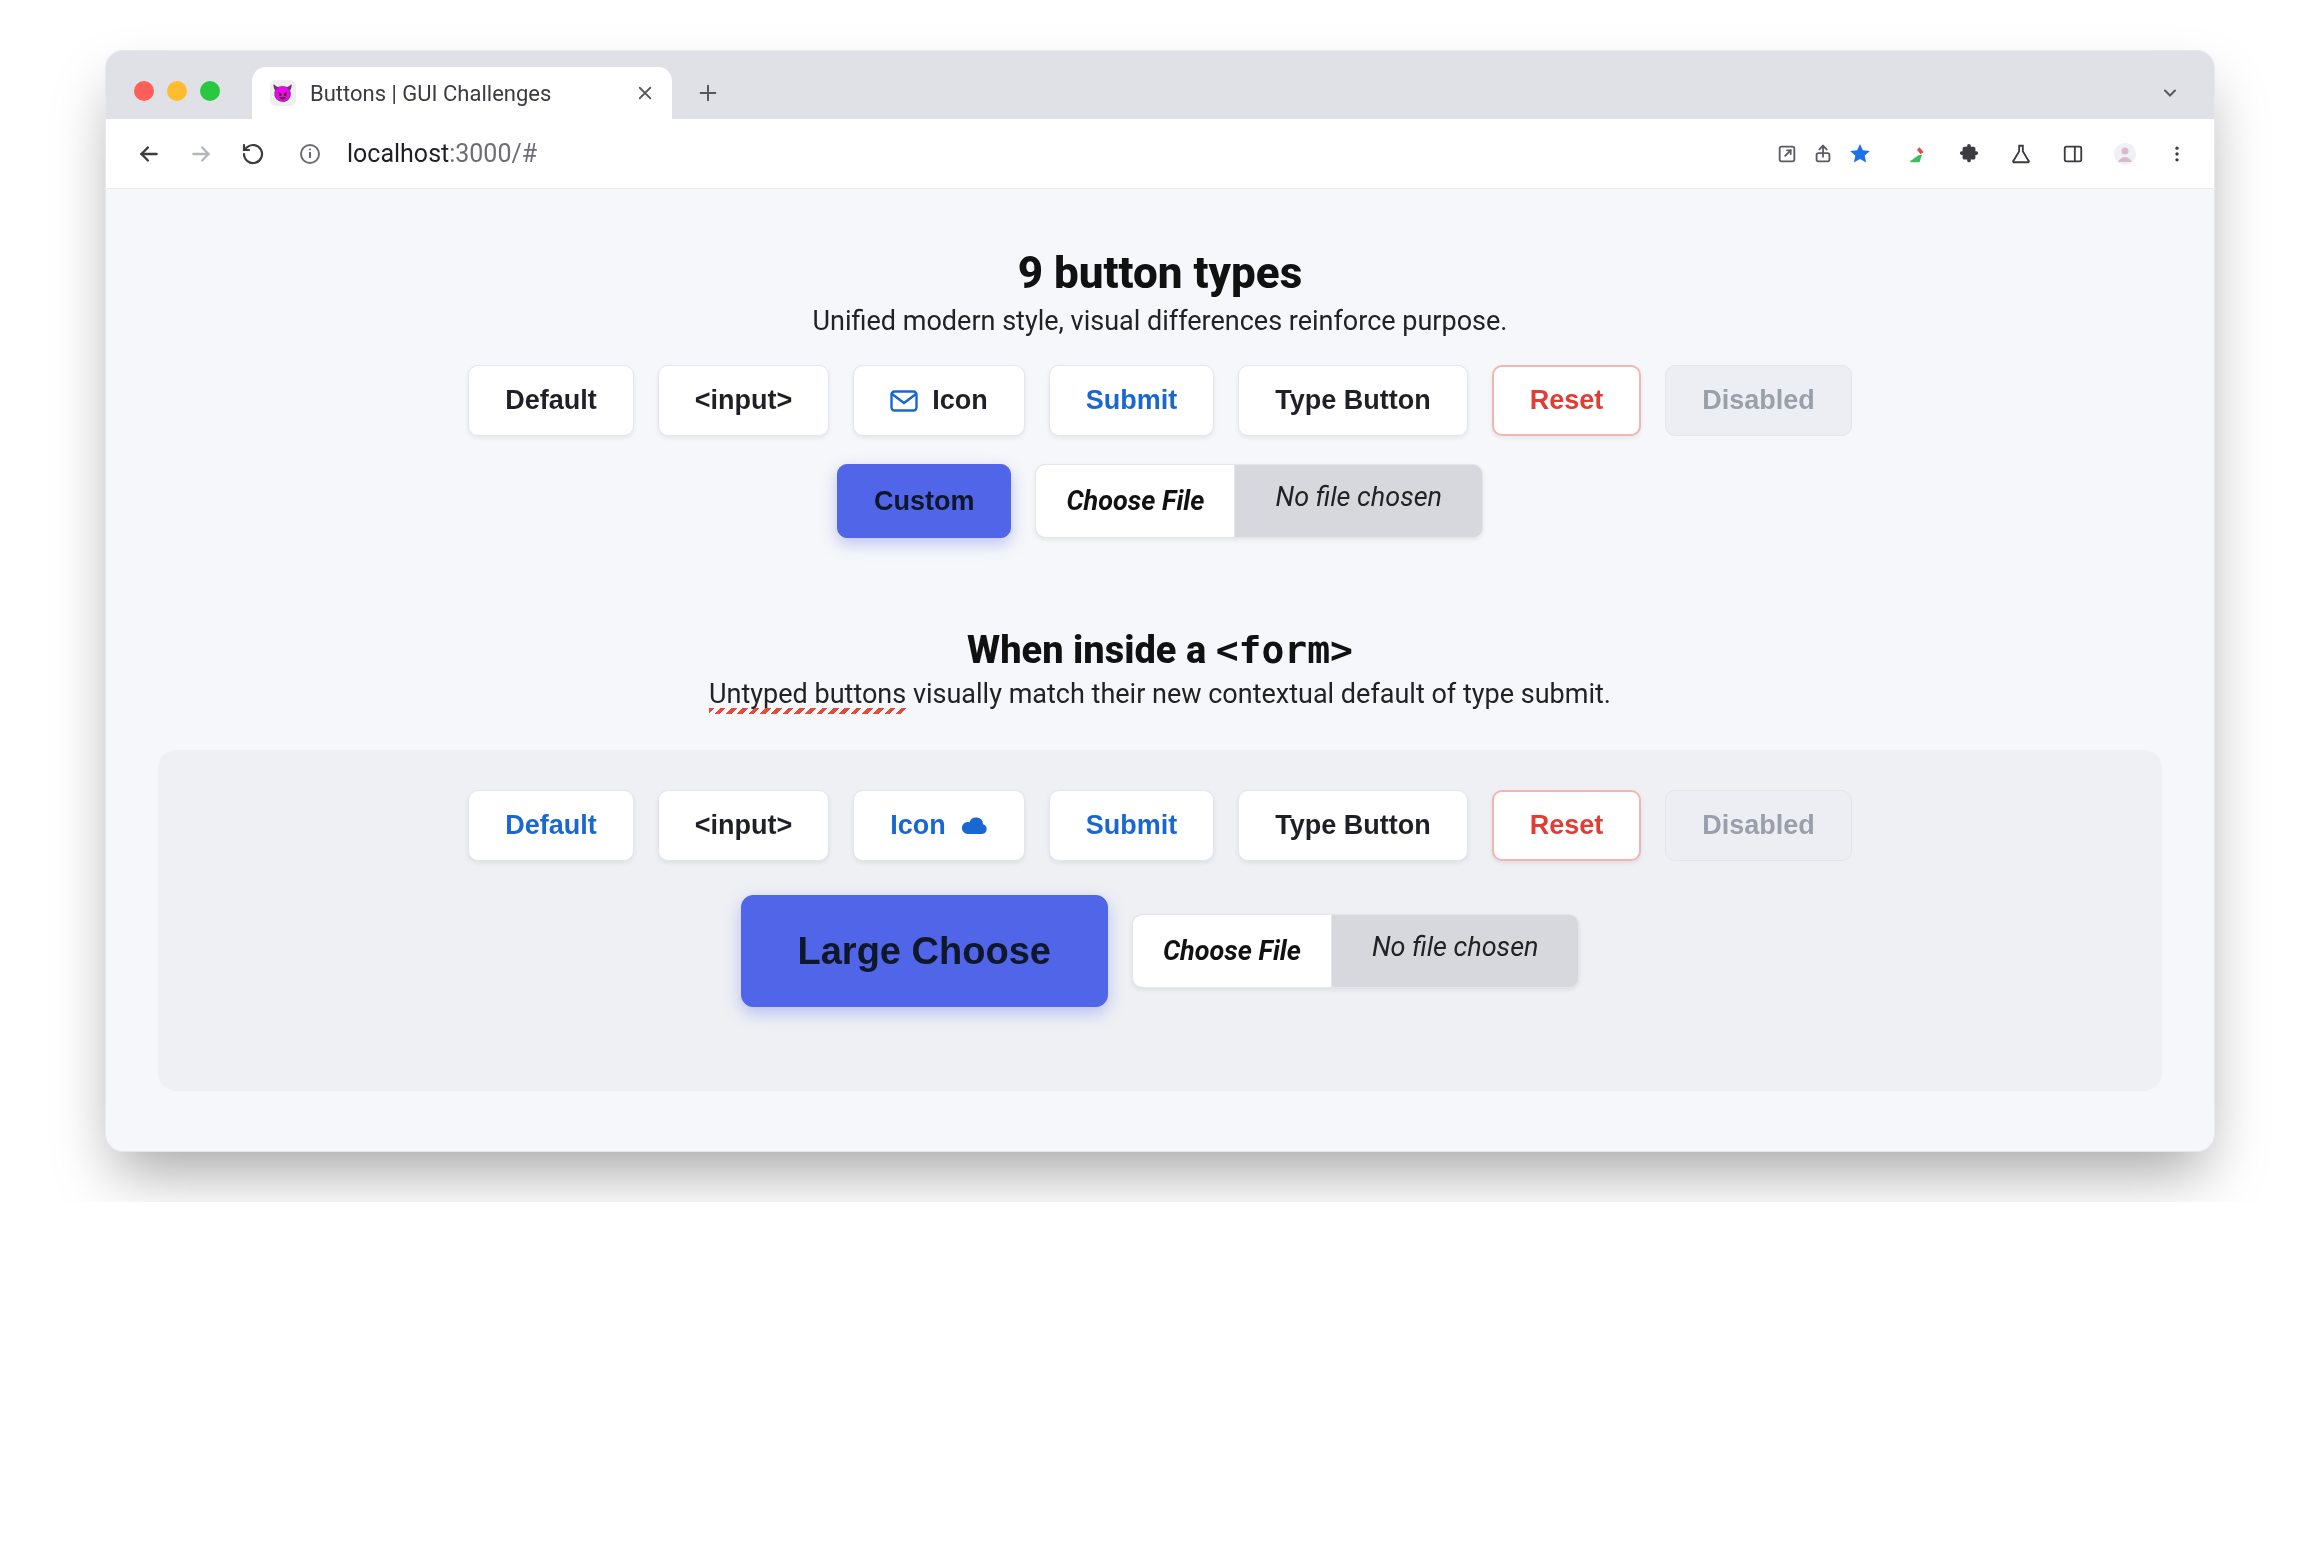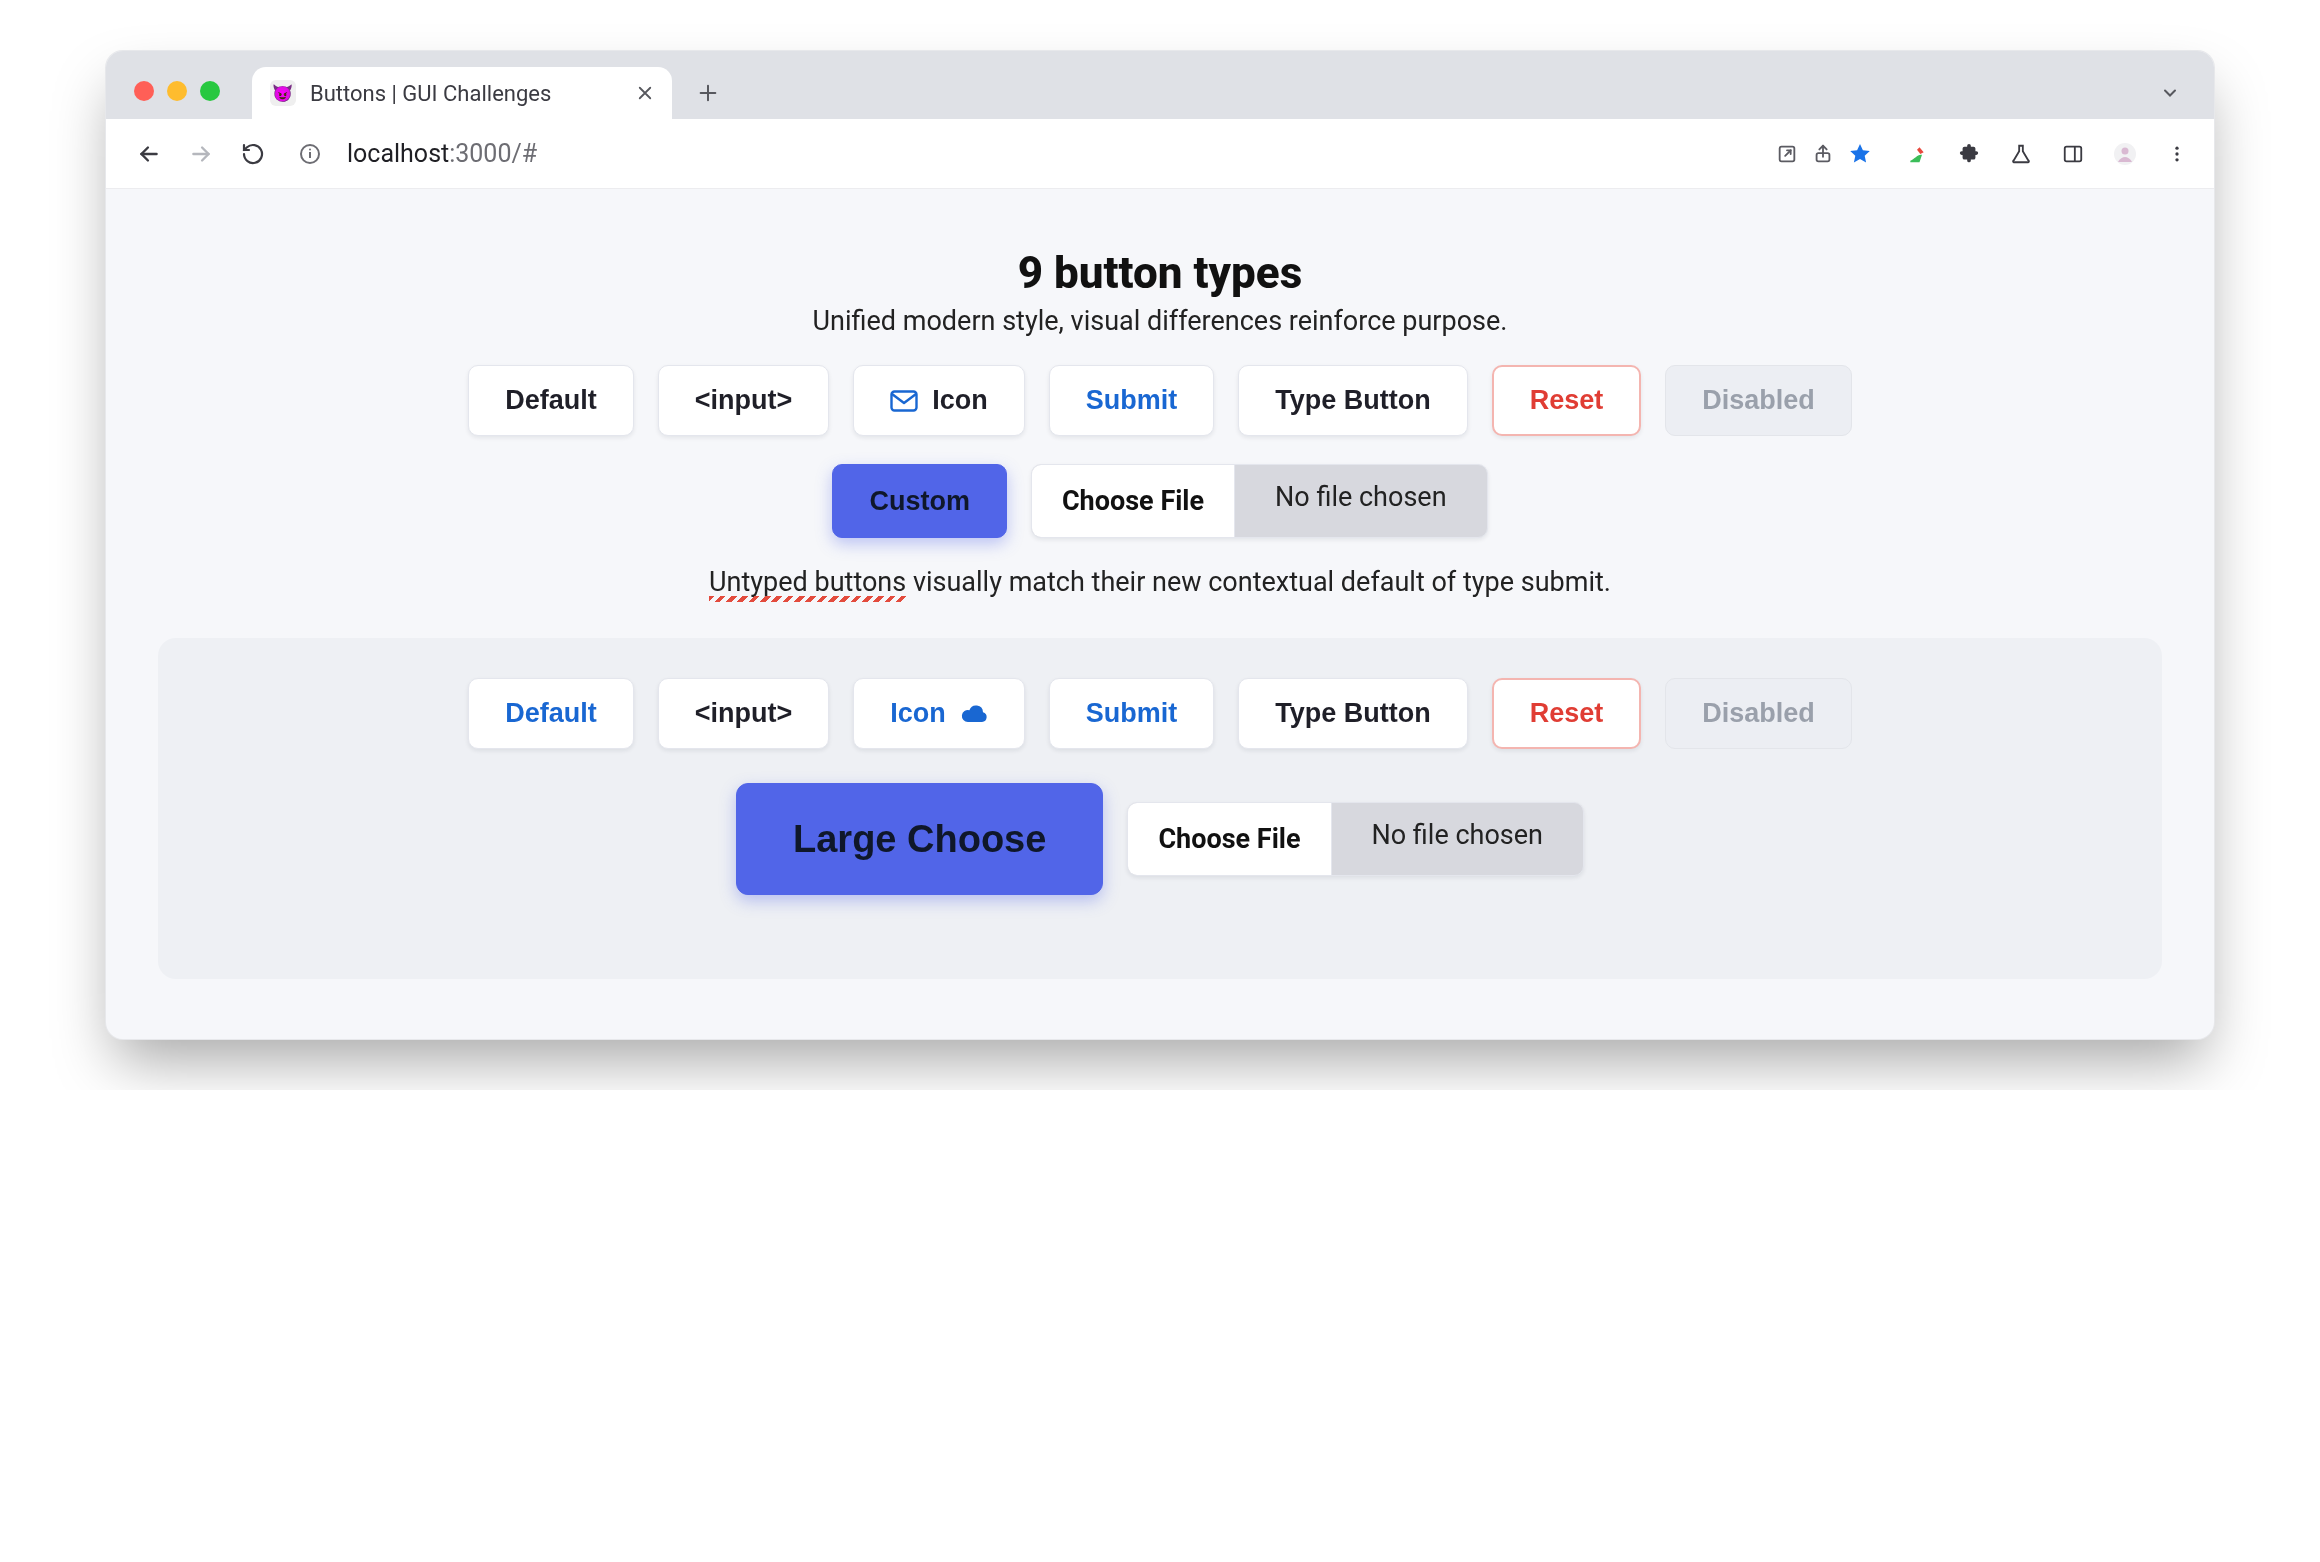--- a/index.html
+++ b/index.html
@@ -111,21 +111,21 @@
     line-height:1;
   }
   .btn.blue-text{color:var(--blue)}
   .btn.red-outline{color:var(--red);border:2px solid #f4b5b0}
   .btn.disabled{color:var(--gray);background:#eceef3;border-color:#e3e5ea;box-shadow:none}
   .btn.custom{background:var(--purple);border-color:var(--purple);color:#0f172a;box-shadow:0 6px 16px rgba(81,101,232,.35)}
   .btn.custom.large{padding:36px 56px;font-size:38px;border-radius:12px}
 
   .file{
     display:inline-flex;align-items:stretch;border-radius:10px;overflow:hidden;
-    border:1px solid var(--border);box-shadow:var(--btn-shadow);background:var(--file-gray);
+    border:1px solid var(--border);box-shadow:var(--btn-shadow);background:var(--file-gray);font-style:italic;
   }
   .file .choose{background:#fff;padding:20px 30px;font-size:27px;font-weight:700;color:#111;border-right:1px solid var(--border)}
   .file .label{padding:16px 40px;font-size:27px;color:#222}
 
   h2{font-size:38px;font-weight:800;text-align:center;margin:90px 0 6px;color:#111}
   h2 code{font-family:ui-monospace,Menlo,Consolas,monospace;font-weight:800}
   .sub2{font-size:27px;text-align:center;color:#222;margin-bottom:40px}
   .squiggle{position:relative;display:inline-block}
   .squiggle::after{
     content:"";position:absolute;left:0;right:0;bottom:-4px;height:6px;
@@ -289,20 +289,23 @@
     </div>
 
     <div class="row">
       <button class="btn custom">Custom</button>
       <label class="file">
         <span class="choose">Choose File</span>
         <span class="label">No file chosen</span>
       </label>
     </div>
 
+    <h2>
+      <span>When inside a </span><code>&lt;form&gt;</code>
+    </h2>
     <div class="sub2">
       <span class="squiggle">Untyped buttons</span><span> visually match their new contextual default of type submit.</span>
     </div>
 
     <div class="form-box">
       <div class="row">
         <button class="btn blue-text">Default</button>
         <button class="btn">&lt;input&gt;</button>
         <button class="btn blue-text">
           <span>Icon</span>

